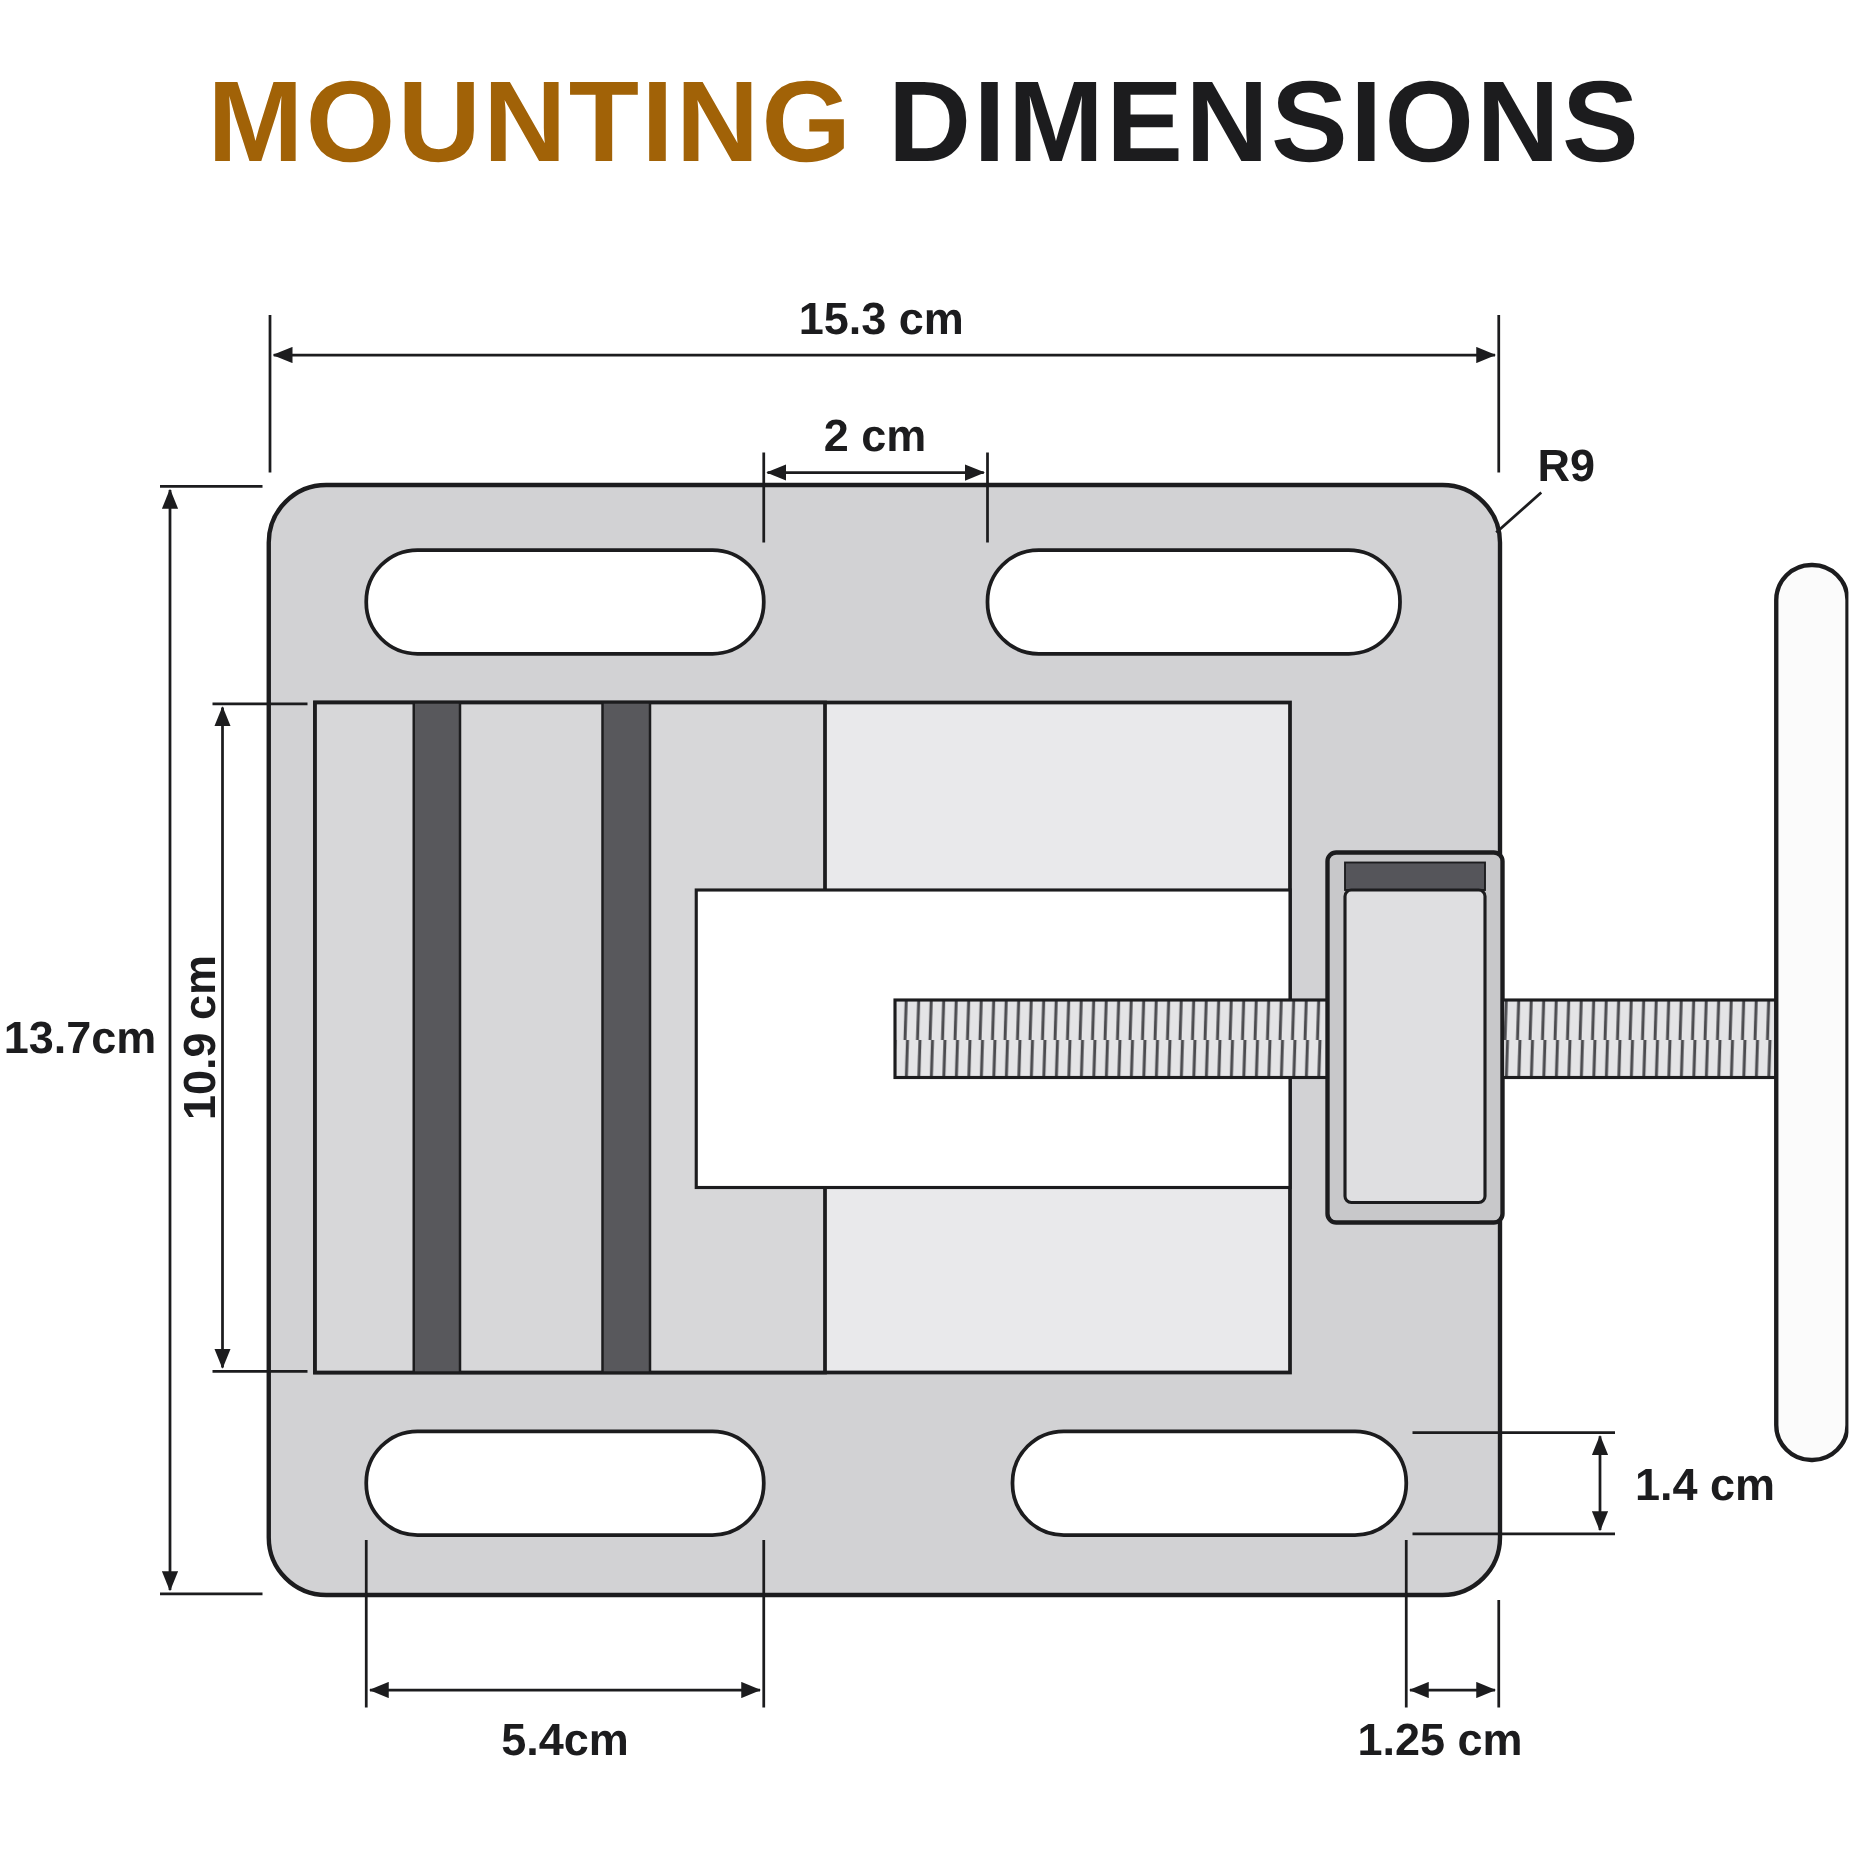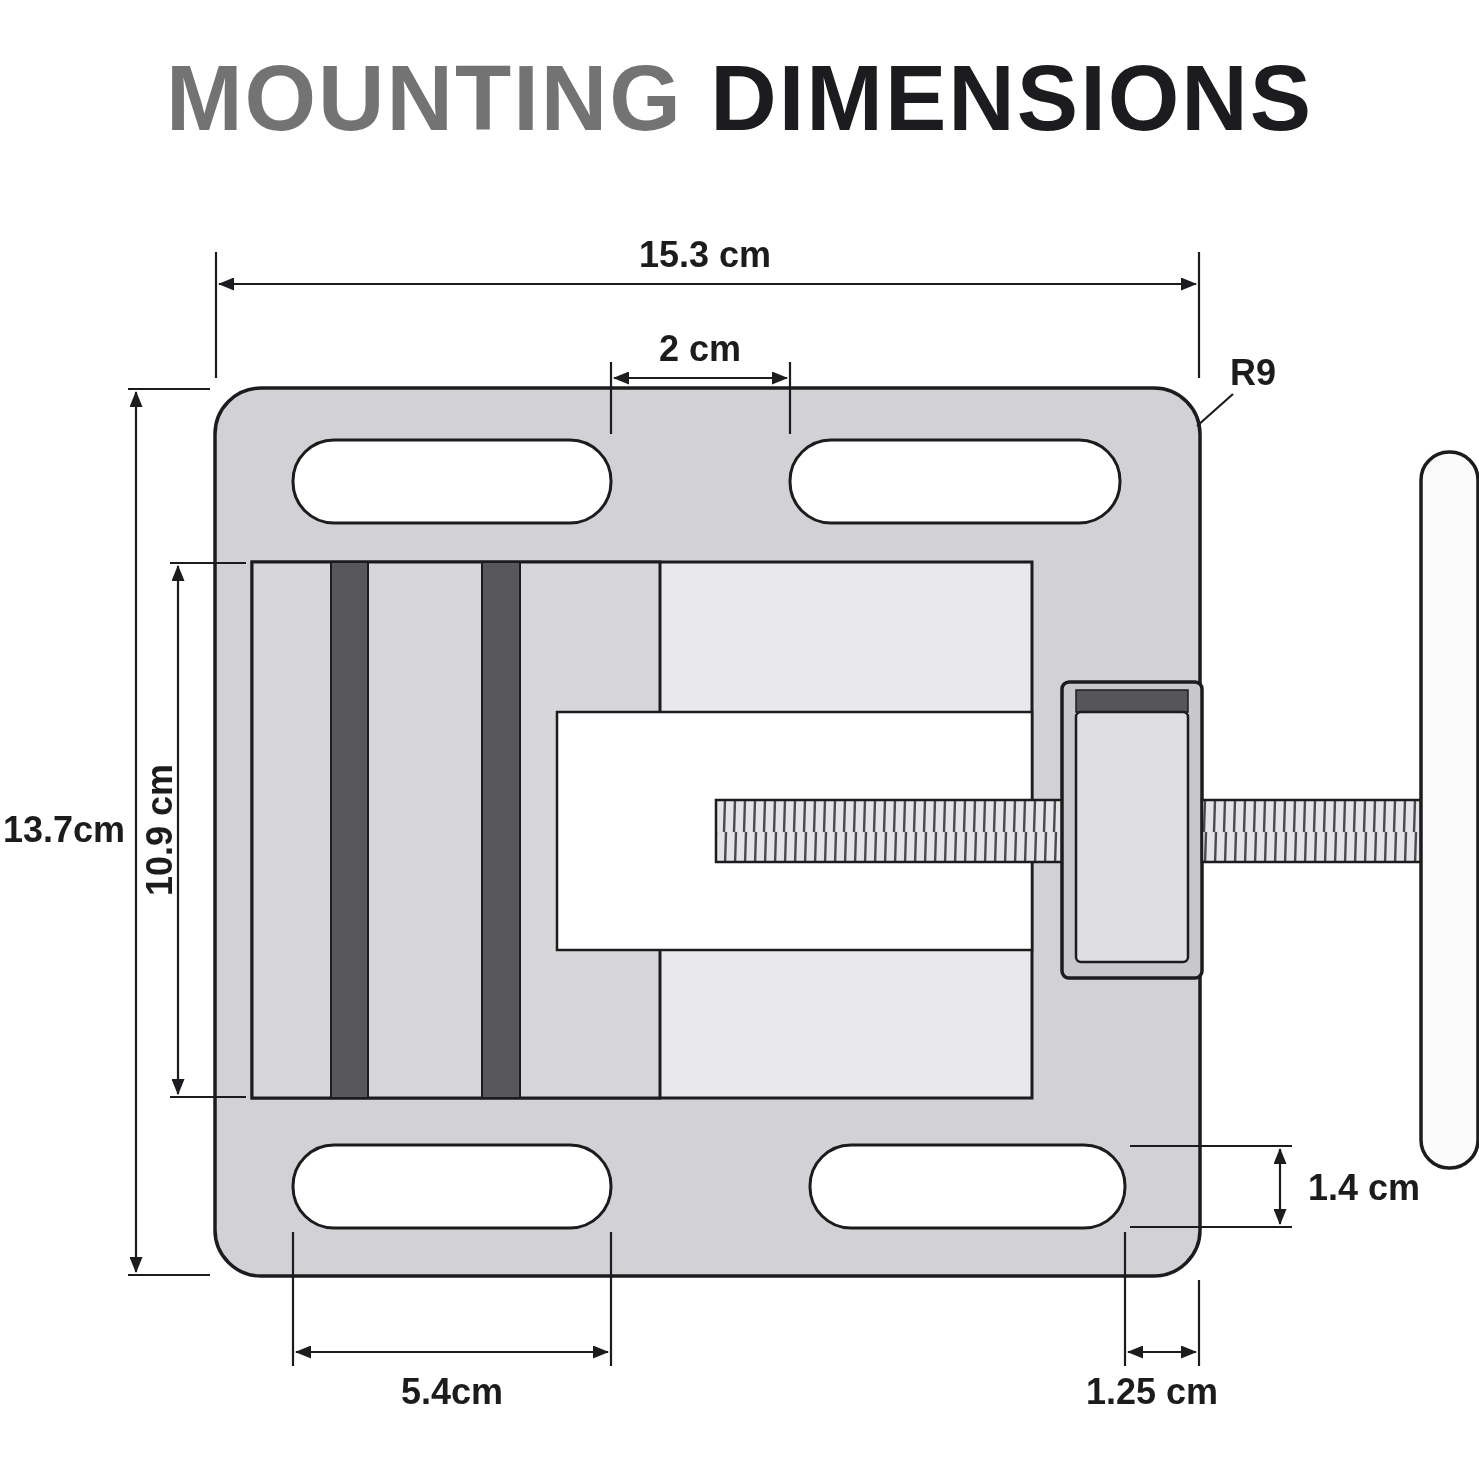--- a/index.html
+++ b/index.html
@@ -17,21 +17,21 @@
     left: 0;
     width: 100%;
     margin: 0;
     text-align: center;
     font-size: 92px;
     font-weight: 800;
     letter-spacing: 2px;
     color: #1c1c1e;
     white-space: nowrap;
   }
-  .title .blue { color: #737373; }
+  .title .blue { color: #a16207; }
   .drawing { position: absolute; top: 0; left: 0; }
   .dim-label {
     font-family: "Liberation Sans", sans-serif;
     font-size: 36px;
     font-weight: 700;
     fill: #1c1c1e;
     stroke: none;
   }
 </style>
 </head>

